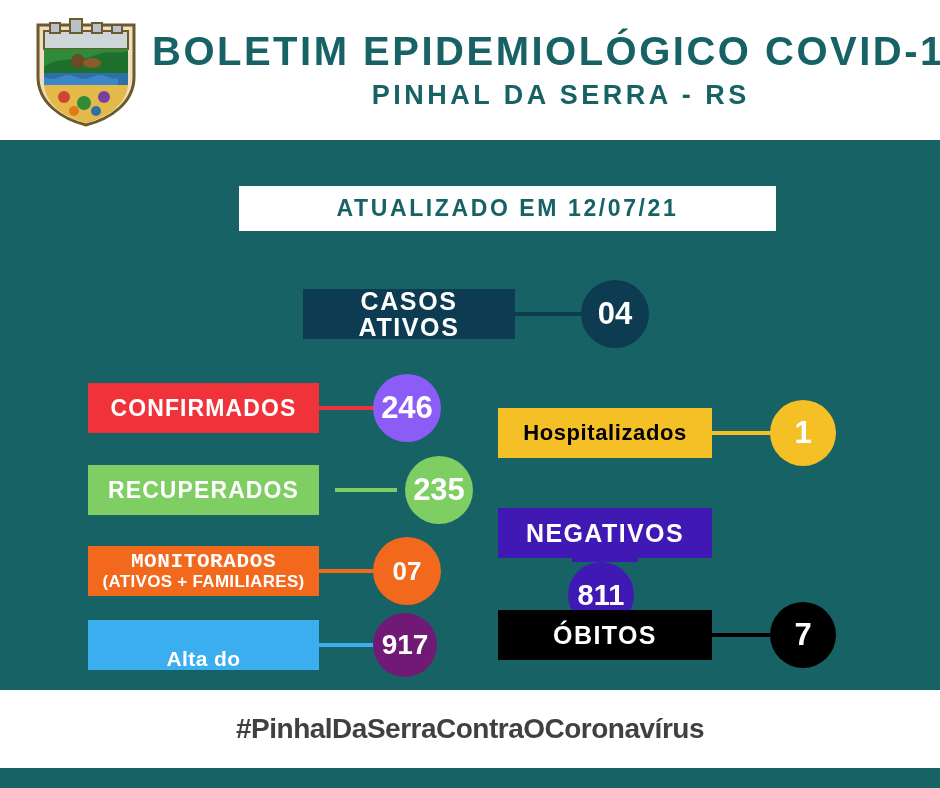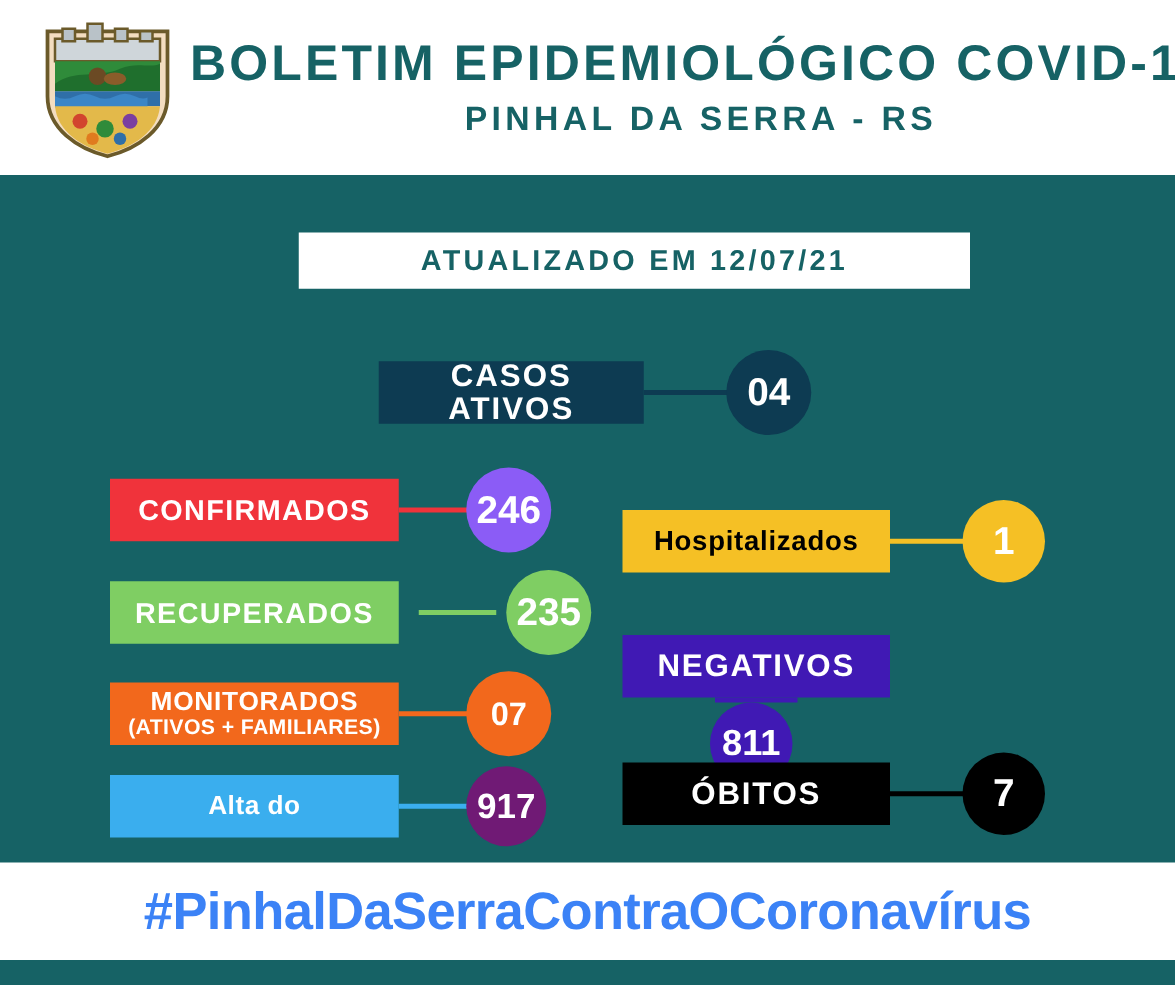--- a/index.html
+++ b/index.html
@@ -133,28 +133,28 @@
   
   #recuperados { top: 456px; left: 88px; gap: 16px; }
   #recuperados .label { background: #7fce63; width: 231px; }
   #recuperados .label .l1 { color: #ffffff; font-size: 23px; letter-spacing: 1.1px; }
   #recuperados .connector { width: 62px; background: #7fce63; }
   #recuperados .bubble { width: 68px; height: 68px; background: #7fce63; font-size: 31px; margin-left: -8px; }
 
   
   #monitorados { top: 537px; left: 88px; }
   #monitorados .label { background: #f2681c; width: 231px; }
-  #monitorados .label .l1 { color: #ffffff; font-size: 21px; letter-spacing: 0.6px; }
+  #monitorados .label .l1 { color: #ffffff; font-size: 21px; letter-spacing: 0.6px; font-family: Liberation Mono, monospace; }
   #monitorados .label .l2 { color: #ffffff; font-size: 17px; letter-spacing: 0.3px; }
   #monitorados .connector { width: 62px; background: #f2681c; }
   #monitorados .bubble { width: 68px; height: 68px; background: #f2681c; font-size: 26px; margin-left: -8px; }
 
   
   #alta { top: 613px; left: 88px; }
-  #alta .label { background: #3aaeee; width: 231px; }
+  #alta .label { background: #3aaeee; width: 231px; justify-content: flex-end; }
   #alta .label .l1 { color: #ffffff; font-size: 21px; letter-spacing: 0.4px; }
   #alta .label .l2 { color: #ffffff; font-size: 21px; letter-spacing: 0.4px; }
   #alta .connector { width: 62px; background: #3aaeee; }
   #alta .bubble { width: 64px; height: 64px; background: #701a75; font-size: 28px; margin-left: -8px; }
 
   
   #hospitalizados { top: 400px; left: 498px; }
   #hospitalizados .label { background: #f5c025; width: 214px; }
   #hospitalizados .label .l1 { color: #000000; font-size: 22px; letter-spacing: 0.6px; }
   #hospitalizados .connector { width: 66px; background: #f5c025; }
@@ -180,22 +180,22 @@
     left: 0;
     top: 690px;
     width: 940px;
     height: 78px;
     background: #ffffff;
     display: flex;
     align-items: center;
     justify-content: center;
   }
   .footer span {
-    color: #3b82f6;
-    font-size: 42px;
+    color: #404040;
+    font-size: 28px;
     font-weight: bold;
     letter-spacing: -0.5px;
     white-space: nowrap;
   }
   .bottom-strip {
     position: absolute;
     left: 0;
     top: 768px;
     width: 940px;
     height: 20px;

